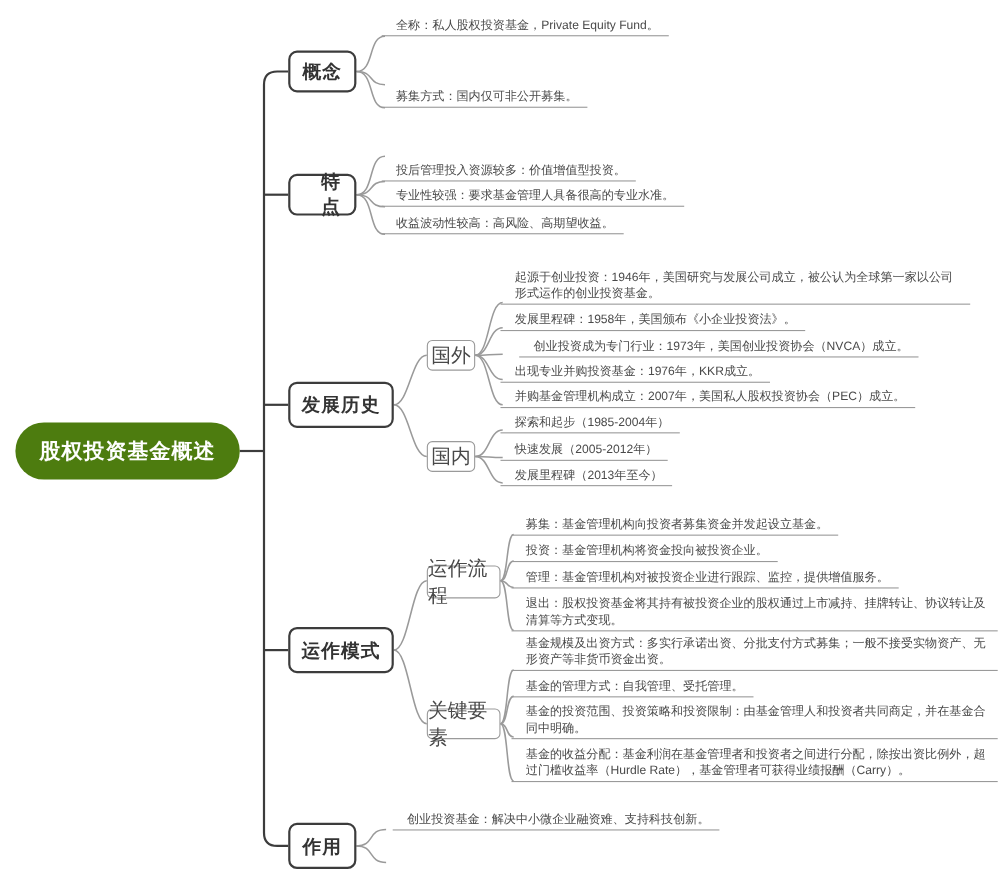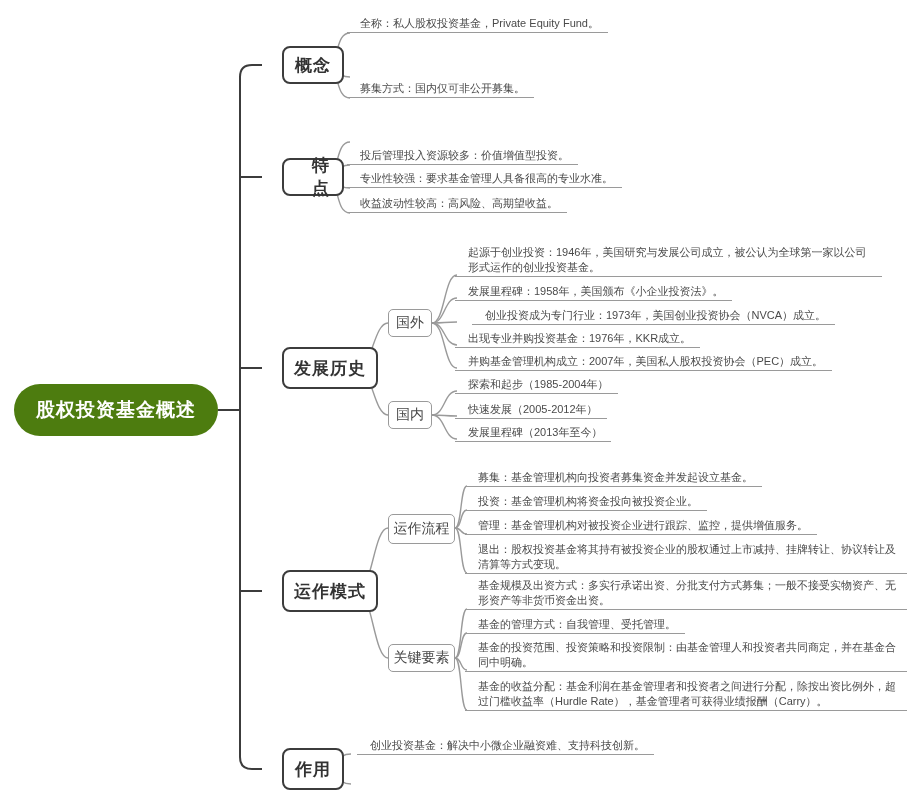--- a/index.html
+++ b/index.html
@@ -9,25 +9,25 @@
 
   .root{
     position:absolute;left:14px;top:384px;width:204px;height:52px;
     background:#4d7c0f;border-radius:26px;color:#fff;font-size:19px;font-weight:bold;
     display:flex;align-items:center;justify-content:center;letter-spacing:1px;
     box-sizing:border-box;
   }
   .topic{
     position:absolute;background:#fff;border:2px solid #3c3c3c;border-radius:8px;
     color:#333;font-size:17px;font-weight:bold;display:flex;align-items:center;
-    justify-content:center;box-sizing:border-box;letter-spacing:1px;margin-left:20px;
+    justify-content:center;box-sizing:border-box;letter-spacing:1px;
   }
   .sub{
     position:absolute;background:#fff;border:1.5px solid #9a9a9a;border-radius:5px;
-    color:#484848;font-size:14px;display:flex;align-items:center;justify-content:center;
+    color:#484848;font-size:18px;display:flex;align-items:center;justify-content:center;
     box-sizing:border-box;
   }
   .leaf{
     position:absolute;font-size:11px;line-height:15px;color:#4a4a4a;
     padding:0 9px 1px 13px;border-bottom:1.4px solid #9a9a9a;
     white-space:nowrap;
   }
   .wrap{white-space:normal;}
 </style>
 </head>

